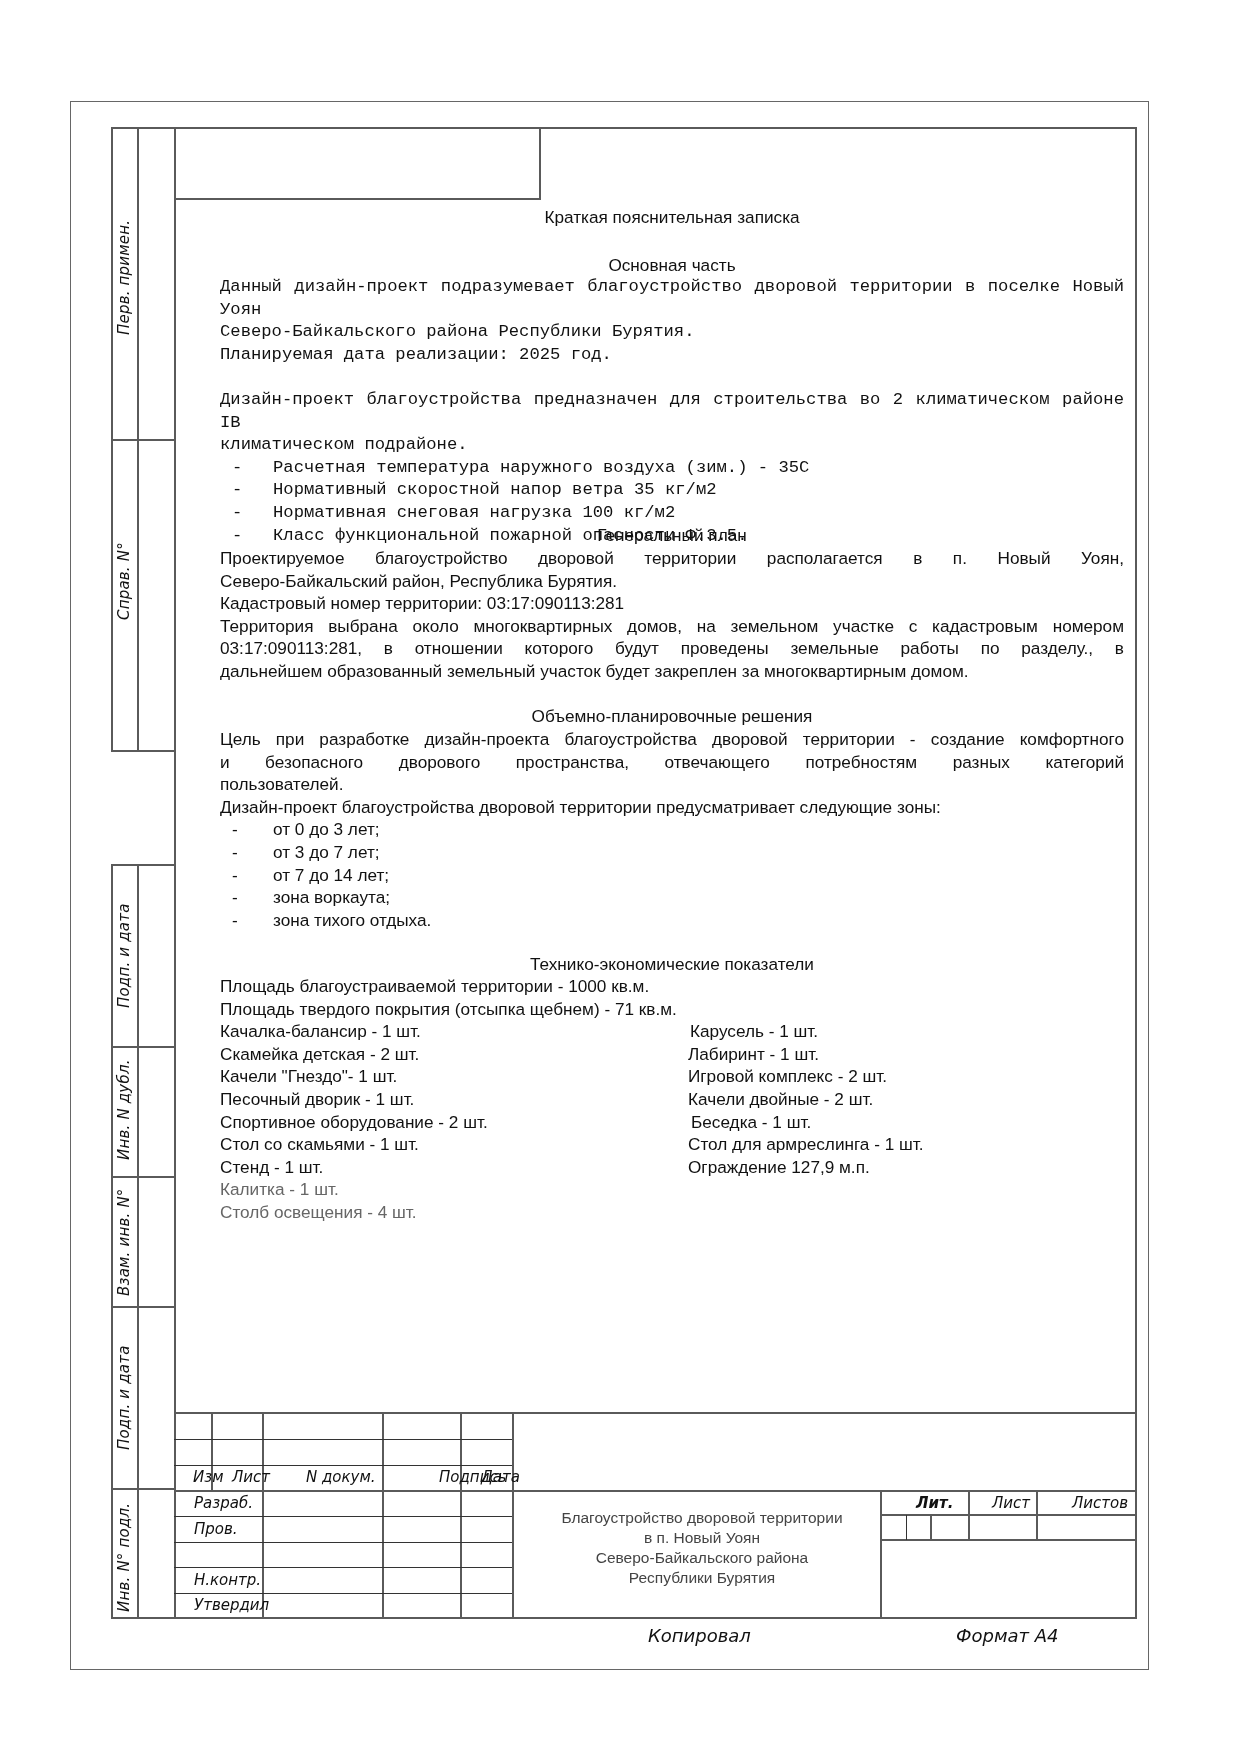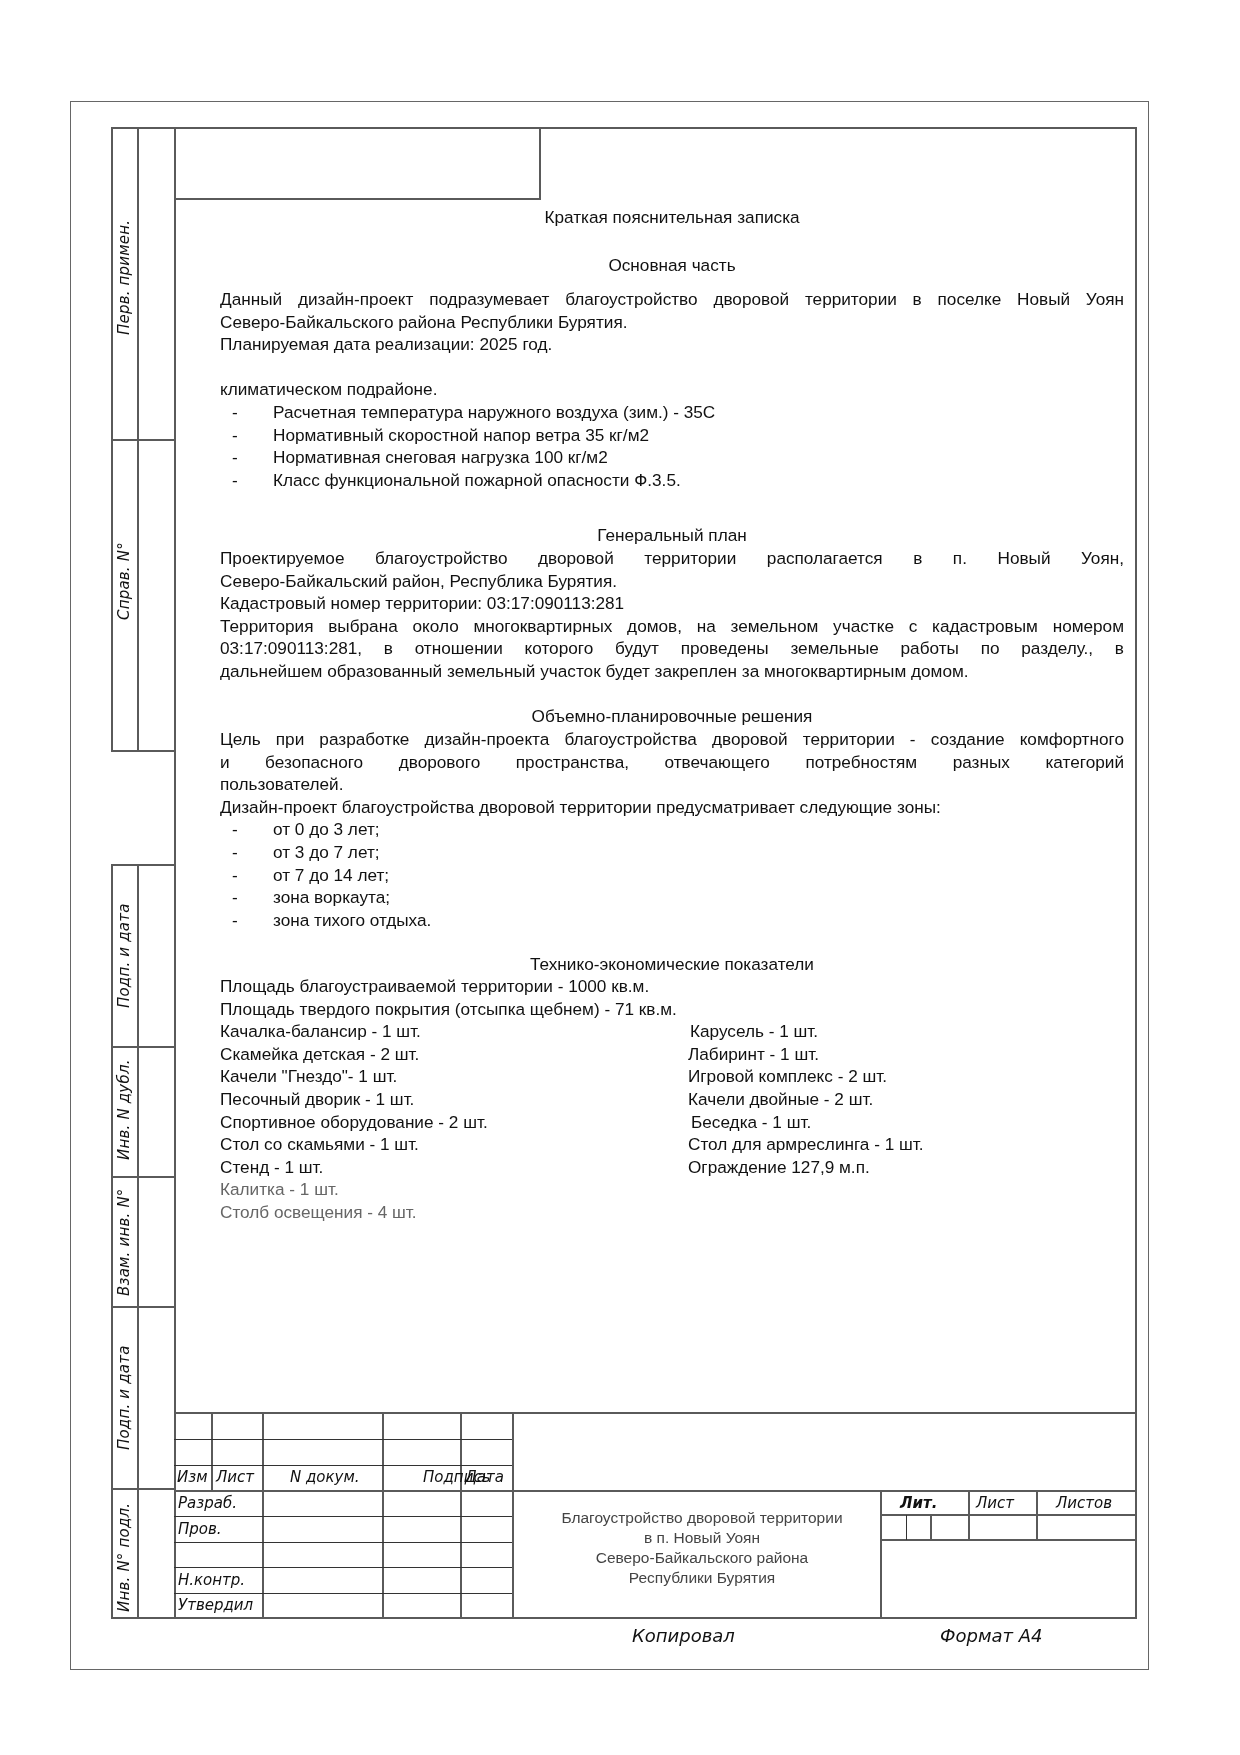--- a/index.html
+++ b/index.html
@@ -4,21 +4,21 @@
 <style>
   html, body { margin:0; padding:0; background:#ffffff; }
   body { width:1240px; height:1755px; position:relative; overflow:hidden;
          font-family:"Liberation Sans", sans-serif; color:#111; }
   .abs { position:absolute; box-sizing:border-box; }
   .line { position:absolute; background:#5a5a5a; }
   .thin { position:absolute; background:#333; }
   .vtext { position:absolute; transform-origin:left top; transform:rotate(-90deg);
            font-family:"DejaVu Sans", sans-serif; font-style:italic; font-size:15px;
            white-space:nowrap; color:#111; letter-spacing:0.2px; }
-  .it { font-family:"DejaVu Sans", sans-serif; font-style:italic; font-size:15px; color:#111; white-space:nowrap; }
+  .it { font-family:"DejaVu Sans", sans-serif; font-style:italic; font-size:15px; color:#111; white-space:nowrap;padding-left:16px; }
   .body-text { position:absolute; left:220px; width:904px; font-size:17.2px; line-height:22.6px; }
   .center { text-align:center; }
   .just-full { text-align:justify; text-align-last:justify; }
   .bullet { position:relative; padding-left:53px; }
   .bullet .dash { position:absolute; left:12px; }
   .row2 { position:relative; height:22.6px; }
   .row2 .c2 { position:absolute; left:468px; }
   .grey { color:#666; }
   .title-block-text { position:absolute; left:518px; width:368px; text-align:center;
         font-size:15.5px; line-height:20px; color:#444; }
@@ -48,25 +48,26 @@
 <div class="vtext" style="left:115px; top:1008px;">Подп. и дата</div>
 <div class="vtext" style="left:115px; top:1160px;">Инв. N дубл.</div>
 <div class="vtext" style="left:115px; top:1296px;">Взам. инв. N°</div>
 <div class="vtext" style="left:115px; top:1450px;">Подп. и дата</div>
 <div class="vtext" style="left:115px; top:1612px;">Инв. N° подл.</div>
 
 <div>
   <div class="body-text center" style="top:206px;">Краткая пояснительная записка</div>
 
   <div class="body-text center" style="top:254px;">Основная часть</div>
-  <div class="body-text" style="top:288px;">
+  <div class="body-text" style="top:276px;font-family:Liberation Mono, monospace;">
     <div class="just-full">Данный дизайн-проект подразумевает благоустройство дворовой территории в поселке Новый Уоян</div>
     <div>Северо-Байкальского района Республики Бурятия.</div>
     <div>Планируемая дата реализации: 2025 год.</div>
     <div style="height:22.6px;"></div>
+    <div class="just-full">Дизайн-проект благоустройства предназначен для строительства во 2 климатическом районе IB</div>
     <div>климатическом подрайоне.</div>
     <div class="bullet"><span class="dash">-</span><span>Расчетная температура наружного воздуха (зим.) - 35С</span></div>
     <div class="bullet"><span class="dash">-</span><span>Нормативный скоростной напор ветра 35 кг/м2</span></div>
     <div class="bullet"><span class="dash">-</span><span>Нормативная снеговая нагрузка 100 кг/м2</span></div>
     <div class="bullet"><span class="dash">-</span><span>Класс функциональной пожарной опасности Ф.3.5.</span></div>
   </div>
 
   <div class="body-text center" style="top:524px;">Генеральный план</div>
   <div class="body-text" style="top:547px;">
     <div class="just-full">Проектируемое благоустройство дворовой территории располагается в п. Новый Уоян,</div>

